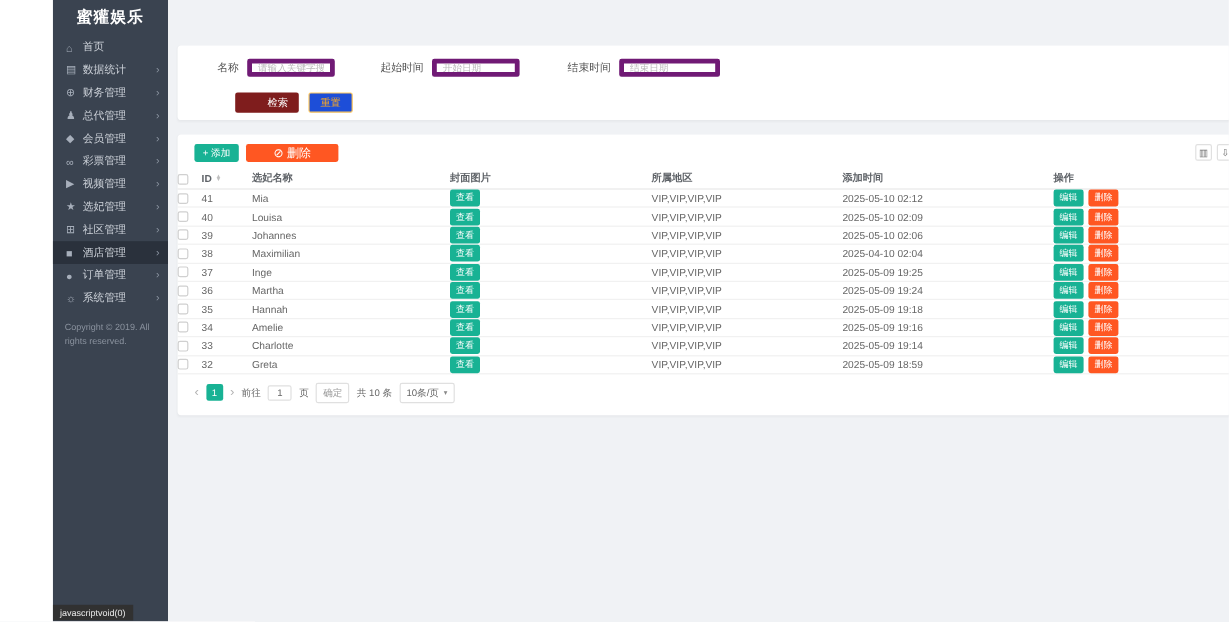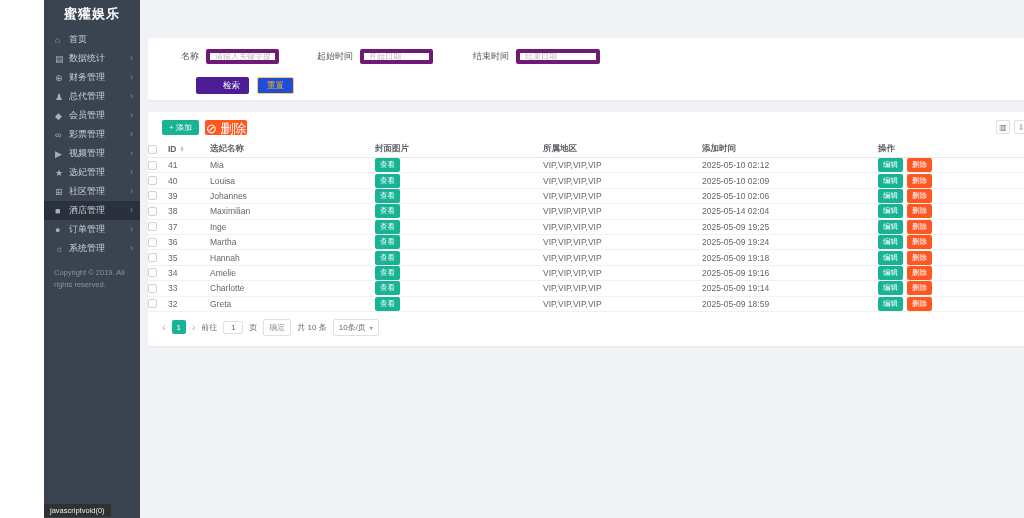--- a/index.html
+++ b/index.html
@@ -34,28 +34,28 @@
   #search-card { top:38px; height:62px; }
   .search-row { display:flex; align-items:center; padding:11px 0 0 33px; }
   .f-label { font-size:9px; color:#555; margin-right:7px; }
   .inp { height:15px; border:4px solid #701a75; border-radius:2px; font-size:8px; padding:0 5px; color:#333; outline:none;text-decoration:underline; }
   .inp::placeholder { color:#bbb; }
   .inp-name { width:73px; margin-right:38px; }
   .inp-date { width:73px; margin-right:40px; }
   .inp-date2 { width:84px; }
   .btn-row { padding:13px 0 0 48px; display:flex; gap:8px; }
   .btn { font-size:8.5px; height:17px; padding:0 9px; border-radius:2px; border:none; cursor:pointer; }
-  .btn-search { background:#4c1d95; color:#fff;padding-left:27px; }
+  .btn-search { background:#7f1d1d; color:#fff;padding-left:27px; }
   .btn-reset { background:#1d4ed8; border:1px solid #ffc95e; color:#f2a52a; }
 
   
   #table-card { top:112px; height:234px; }
   .tc-toolbar { display:flex; align-items:flex-start; padding:8px 14px 0 14px; }
   .btn-add { background:#18b294; color:#fff; height:15px; font-size:8px; padding:0 7px; border-radius:2px; border:none; cursor:pointer; }
-  .btn-del { background:#ff5722; color:#fff; height:15px; font-size:13px; padding:0 1px; border-radius:2px; border:none; margin-left:6px; cursor:pointer; }
+  .btn-del { background:#ff5722; color:#fff; height:15px; font-size:10px; padding:0 23px; border-radius:2px; border:none; margin-left:6px; cursor:pointer; }
   .tc-tools { margin-left:auto; display:flex; gap:4px; }
   .tool-btn { width:14px; height:14px; border:1px solid #e0e0e0; border-radius:2px; display:flex; align-items:center; justify-content:center; font-size:8px; color:#777; background:#fff; cursor:pointer; }
 
   .grid-row { display:grid; grid-template-columns:20px 42px 165px 168px 159px 176px 1fr; align-items:center; }
   .thead { height:17px; margin-top:6px; border-bottom:1px solid #e8e8e8; font-size:8.5px; color:#5f6368; font-weight:bold; }
   .tr { height:15.4px; border-bottom:1px solid #f1f1f1; font-size:8.5px; color:#666; }
   .checkbox { width:9px; height:9px; border:1px solid #d0d0d0; border-radius:2px; background:#fff; cursor:pointer; }
   .id-th { display:flex; align-items:center; }
   .sort { display:inline-flex; flex-direction:column; margin-left:3px; }
   .sort span { font-size:5px; line-height:3.5px; color:#c0c0c0; cursor:pointer; }
@@ -218,21 +218,21 @@
           <span>VIP,VIP,VIP,VIP</span>
           <span>2025-05-10 02:06</span>
           <span><span class="badge badge-edit">编辑</span><span class="badge badge-del">删除</span></span>
         </div>
         <div class="grid-row tr">
           <span class="checkbox"></span>
           <span>38</span>
           <span>Maximilian</span>
           <span><span class="badge badge-view">查看</span></span>
           <span>VIP,VIP,VIP,VIP</span>
-          <span>2025-05-14 02:04</span>
+          <span>2025-04-10 02:04</span>
           <span><span class="badge badge-edit">编辑</span><span class="badge badge-del">删除</span></span>
         </div>
         <div class="grid-row tr">
           <span class="checkbox"></span>
           <span>37</span>
           <span>Inge</span>
           <span><span class="badge badge-view">查看</span></span>
           <span>VIP,VIP,VIP,VIP</span>
           <span>2025-05-09 19:25</span>
           <span><span class="badge badge-edit">编辑</span><span class="badge badge-del">删除</span></span>

